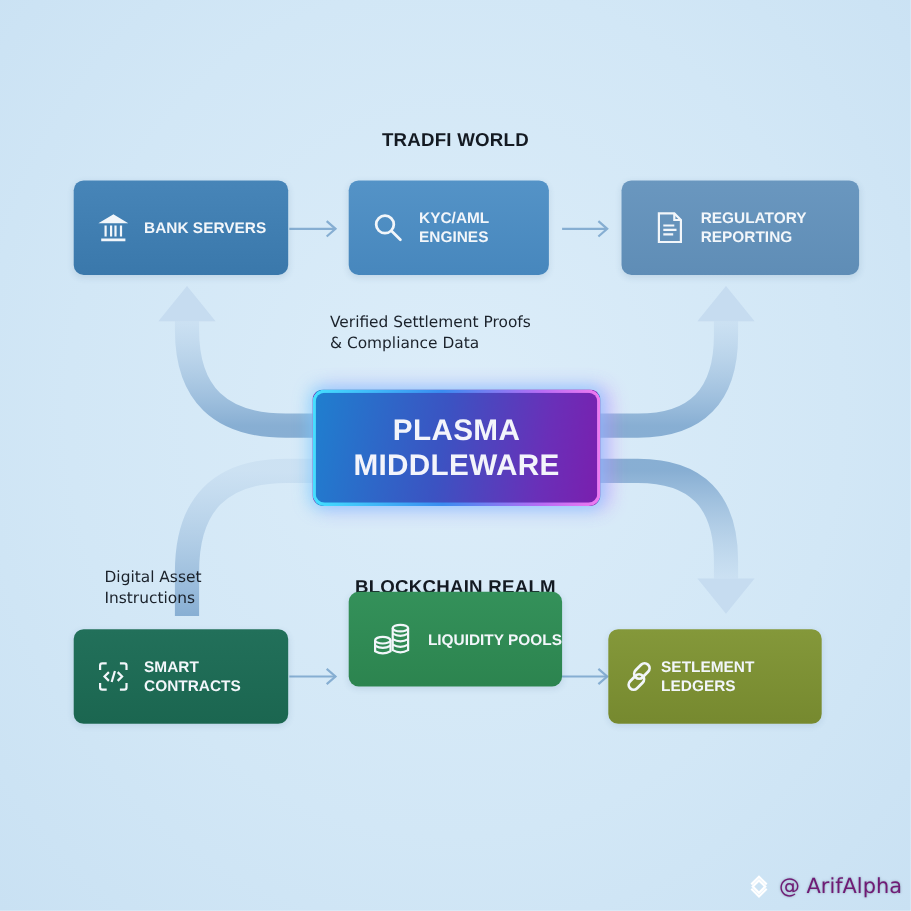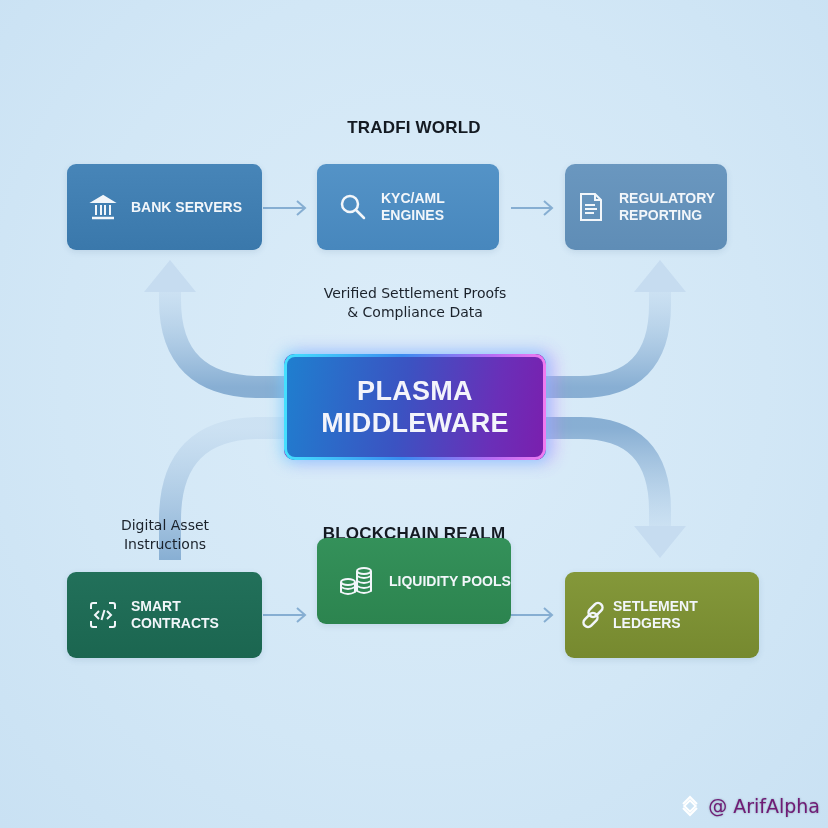--- a/index.html
+++ b/index.html
@@ -16,21 +16,21 @@
   .box {
     position: absolute; height: 86px; border-radius: 9px;
     display: flex; align-items: center; color: #f2f6fa;
     font-family: "Liberation Sans", sans-serif; font-weight: bold; font-size: 14px;
     box-shadow: 0 2px 6px rgba(40,80,120,0.12);
     box-sizing: border-box; padding-left: 20px;
   }
   .box .ico { width: 32px; height: 32px; flex: 0 0 32px; margin-right: 12px; display:flex; align-items:center; justify-content:center; }
   .box .lbl { line-height: 17px; }
   .caption {
-    position: absolute; text-align: center; font-size: 14px; color: #1b222b; line-height: 19px;
+    position: absolute; text-align: left; font-size: 14px; color: #1b222b; line-height: 19px;
     font-family: "DejaVu Sans", sans-serif;
   }
   .middleware {
     position: absolute; left: 284px; top: 354px; width: 262px; height: 106px;
     border-radius: 10px; box-sizing: border-box;
     background: linear-gradient(100deg, #1f7fcf 0%, #3b53c2 45%, #6a2fb8 80%, #7a1fae 100%);
     border: 3px solid transparent;
     box-shadow: 0 0 14px 3px rgba(90,220,255,0.55), 6px 0 16px 2px rgba(230,110,255,0.45);
     display: flex; align-items: center; justify-content: center; text-align: center;
   }
@@ -115,21 +115,21 @@
 <div class="box" style="left:317px; top:164px; width:182px; background:linear-gradient(180deg,#5493c7,#4787bd);">
   <span class="ico">
     <svg width="30" height="30" viewBox="0 0 30 30" fill="none" stroke="#f2f6fa" stroke-width="2.5">
       <circle cx="12" cy="12" r="8"></circle>
         <line x1="18" y1="18" x2="26" y2="26" stroke-linecap="round"></line>
     </svg>
   </span>
   <span class="lbl">KYC/AML ENGINES</span>
 </div>
 
-<div class="box" style="left:565px; top:164px; width:162px; background:linear-gradient(180deg,#6a97bf,#5f8db6); padding-left:10px;border-radius:10px;">
+<div class="box" style="left:565px; top:164px; width:216px; background:linear-gradient(180deg,#6a97bf,#5f8db6); padding-left:28px;">
   <span class="ico">
     <svg width="28" height="30" viewBox="0 0 28 30" fill="none" stroke="#f2f6fa" stroke-width="2">
       <path d="M4 2 H18 L24 8 V28 H4 Z"></path>
         <polyline points="18,2 18,8 24,8"></polyline>
       <line x1="8" y1="13" x2="18" y2="13"></line>
         <line x1="8" y1="17" x2="20" y2="17"></line>
       <line x1="8" y1="21" x2="17" y2="21"></line>
     </svg>
   </span>
   <span class="lbl">
@@ -178,21 +178,21 @@
       <ellipse cx="26" cy="5" rx="7" ry="3"></ellipse>
         <path d="M19 5 V25 Q26 29 33 25 V5"></path>
       <path d="M19 10 Q26 14 33 10"></path>
         <path d="M19 15 Q26 19 33 15"></path>
         <path d="M19 20 Q26 24 33 20"></path>
     </svg>
   </span>
   <span class="lbl">LIQUIDITY POOLS</span>
 </div>
 
-<div class="box" style="left:565px; top:572px; width:194px; background:linear-gradient(180deg,#84983a,#76892f); padding-left:12px;">
+<div class="box" style="left:553px; top:572px; width:194px; background:linear-gradient(180deg,#84983a,#76892f); padding-left:12px;">
   <span class="ico" style="margin-right:4px;">
     <svg width="30" height="30" viewBox="0 0 30 30" fill="none" stroke="#f2f6fa" stroke-width="2.5">
       <rect x="13" y="2" width="9" height="16" rx="4.5" transform="rotate(45 17.5 10)"></rect>
       <rect x="8" y="12" width="9" height="16" rx="4.5" transform="rotate(45 12.5 20)"></rect>
     </svg>
   </span>
   <span class="lbl">SETLEMENT LEDGERS</span>
 </div>
 
 <div class="watermark">

